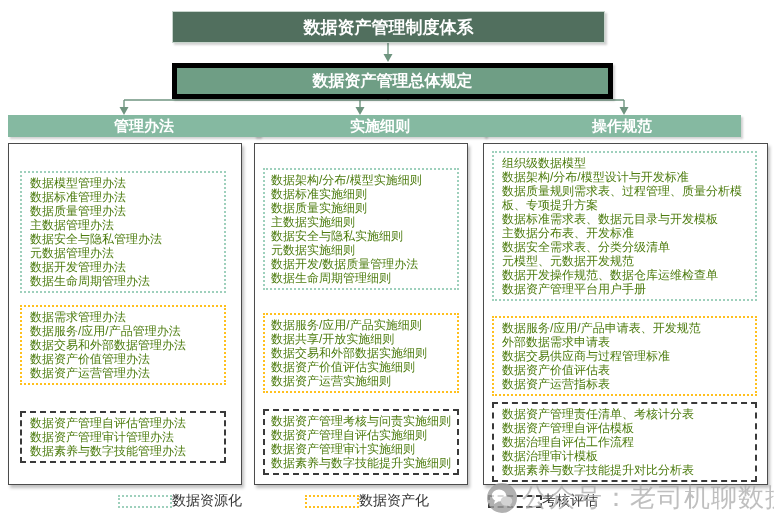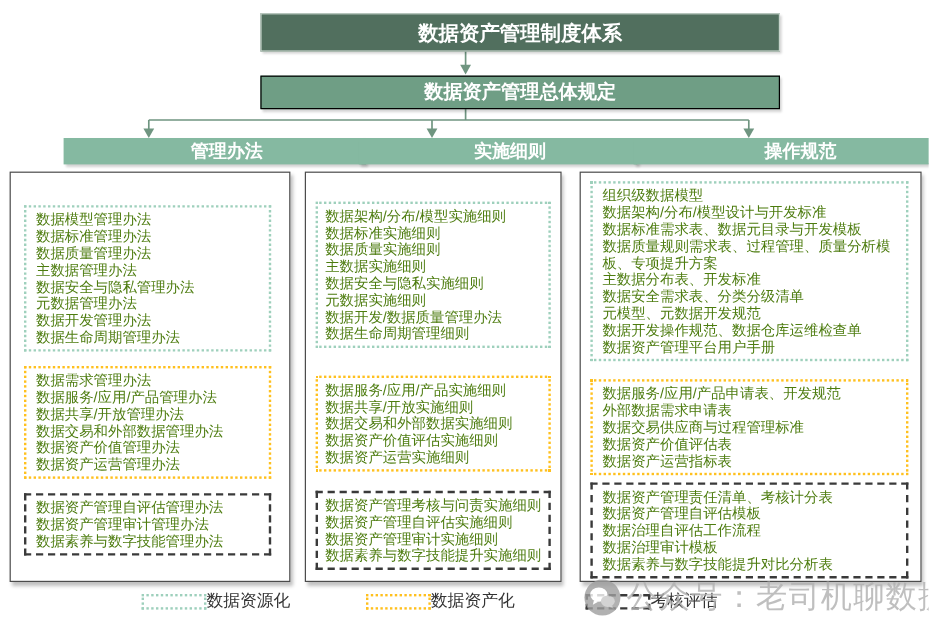--- a/index.html
+++ b/index.html
@@ -3,23 +3,23 @@
 <meta charset="utf-8">
 <style>
   html,body{margin:0;padding:0;background:#ffffff;}
   .canvas{
     position:relative;width:774px;height:522px;background:#fff;overflow:hidden;
     font-family:"Liberation Sans","DejaVu Sans",sans-serif;
   }
   svg.connectors{position:absolute;left:0;top:0;width:774px;height:522px;pointer-events:none;}
 
   .gbox{position:absolute;display:flex;align-items:center;justify-content:center;
-        color:#fff;font-weight:bold;box-shadow:2px 2px 2px rgba(0,0,0,0.18);margin-left:45px;}
+        color:#fff;font-weight:bold;box-shadow:2px 2px 2px rgba(0,0,0,0.18);}
   .top-box{left:172px;top:11px;width:431px;height:30px;background:var(--dark-green);font-size:17px;border:1px solid #c7d4cc;}
-  .sub-box{left:172px;top:63px;width:431px;height:26px;background:var(--mid-green);font-size:16px;border:1px solid #000000;}
+  .sub-box{left:172px;top:63px;width:431px;height:26px;background:var(--mid-green);font-size:16px;border:5px solid #000000;}
   .col-header{height:22px;background:var(--header-green);font-size:15px;padding-left:20px;}
   .h1{left:8px;top:115px;width:232px;}
   .h2{left:254px;top:115px;width:212px;text-align:center;}
   .h3{left:483px;top:115px;width:238px;}
 
   .col-outer{position:absolute;top:143px;height:340px;background:#fff;border:1px solid #4c4c4c;
              box-shadow:2px 3px 3px rgba(0,0,0,0.25);}
   .o1{left:8px;width:232px;}
   .o2{left:254px;width:212px;}
   .o3{left:483px;width:283px;}
@@ -82,21 +82,20 @@
       <div class="line">数据质量管理办法</div>
       <div class="line">主数据管理办法</div>
       <div class="line">数据安全与隐私管理办法</div>
       <div class="line">元数据管理办法</div>
       <div class="line">数据开发管理办法</div>
       <div class="line">数据生命周期管理办法</div>
     </div>
   <div class="ibox yellow-dotted c1" style="top:305px">
       <div class="line">数据需求管理办法</div>
       <div class="line">数据服务/应用/产品管理办法</div>
-      <div class="line">数据共享/开放管理办法</div>
       <div class="line">数据交易和外部数据管理办法</div>
       <div class="line">数据资产价值管理办法</div>
       <div class="line">数据资产运营管理办法</div>
     </div>
   <div class="ibox black-dashed c1" style="top:411px">
       <div class="line">数据资产管理自评估管理办法</div>
       <div class="line">数据资产管理审计管理办法</div>
       <div class="line">数据素养与数字技能管理办法</div>
     </div>
 
@@ -120,22 +119,22 @@
   <div class="ibox black-dashed c2" style="top:409px">
       <div class="line">数据资产管理考核与问责实施细则</div>
       <div class="line">数据资产管理自评估实施细则</div>
       <div class="line">数据资产管理审计实施细则</div>
       <div class="line">数据素养与数字技能提升实施细则</div>
     </div>
 
   <div class="ibox green-dotted c3" style="top:151px">
       <div class="line">组织级数据模型</div>
       <div class="line">数据架构/分布/模型设计与开发标准</div>
+      <div class="line">数据质量规则需求表、过程管理、质量分析模板、专项提升方案</div>
       <div class="line">数据标准需求表、数据元目录与开发模板</div>
-      <div class="line">数据质量规则需求表、过程管理、质量分析模板、专项提升方案</div>
       <div class="line">主数据分布表、开发标准</div>
       <div class="line">数据安全需求表、分类分级清单</div>
       <div class="line">元模型、元数据开发规范</div>
       <div class="line">数据开发操作规范、数据仓库运维检查单</div>
       <div class="line">数据资产管理平台用户手册</div>
     </div>
   <div class="ibox yellow-dotted c3" style="top:316px">
       <div class="line">数据服务/应用/产品申请表、开发规范</div>
       <div class="line">外部数据需求申请表</div>
       <div class="line">数据交易供应商与过程管理标准</div>

